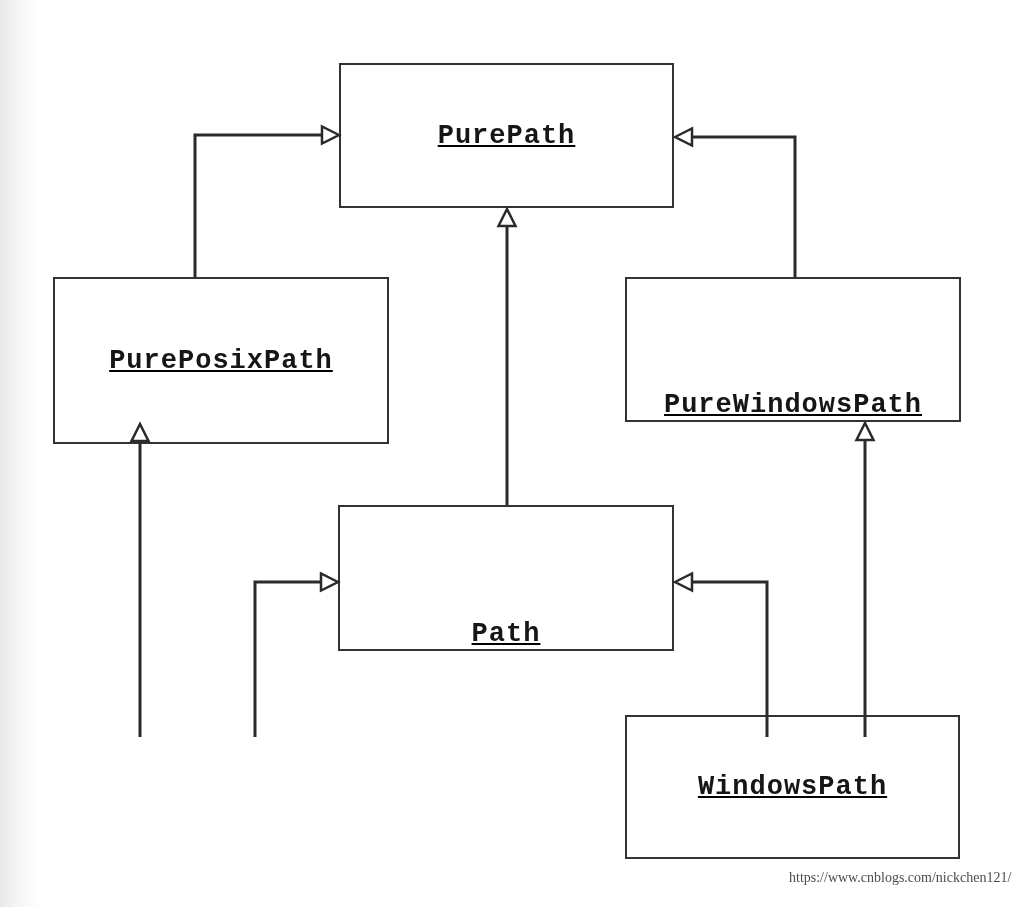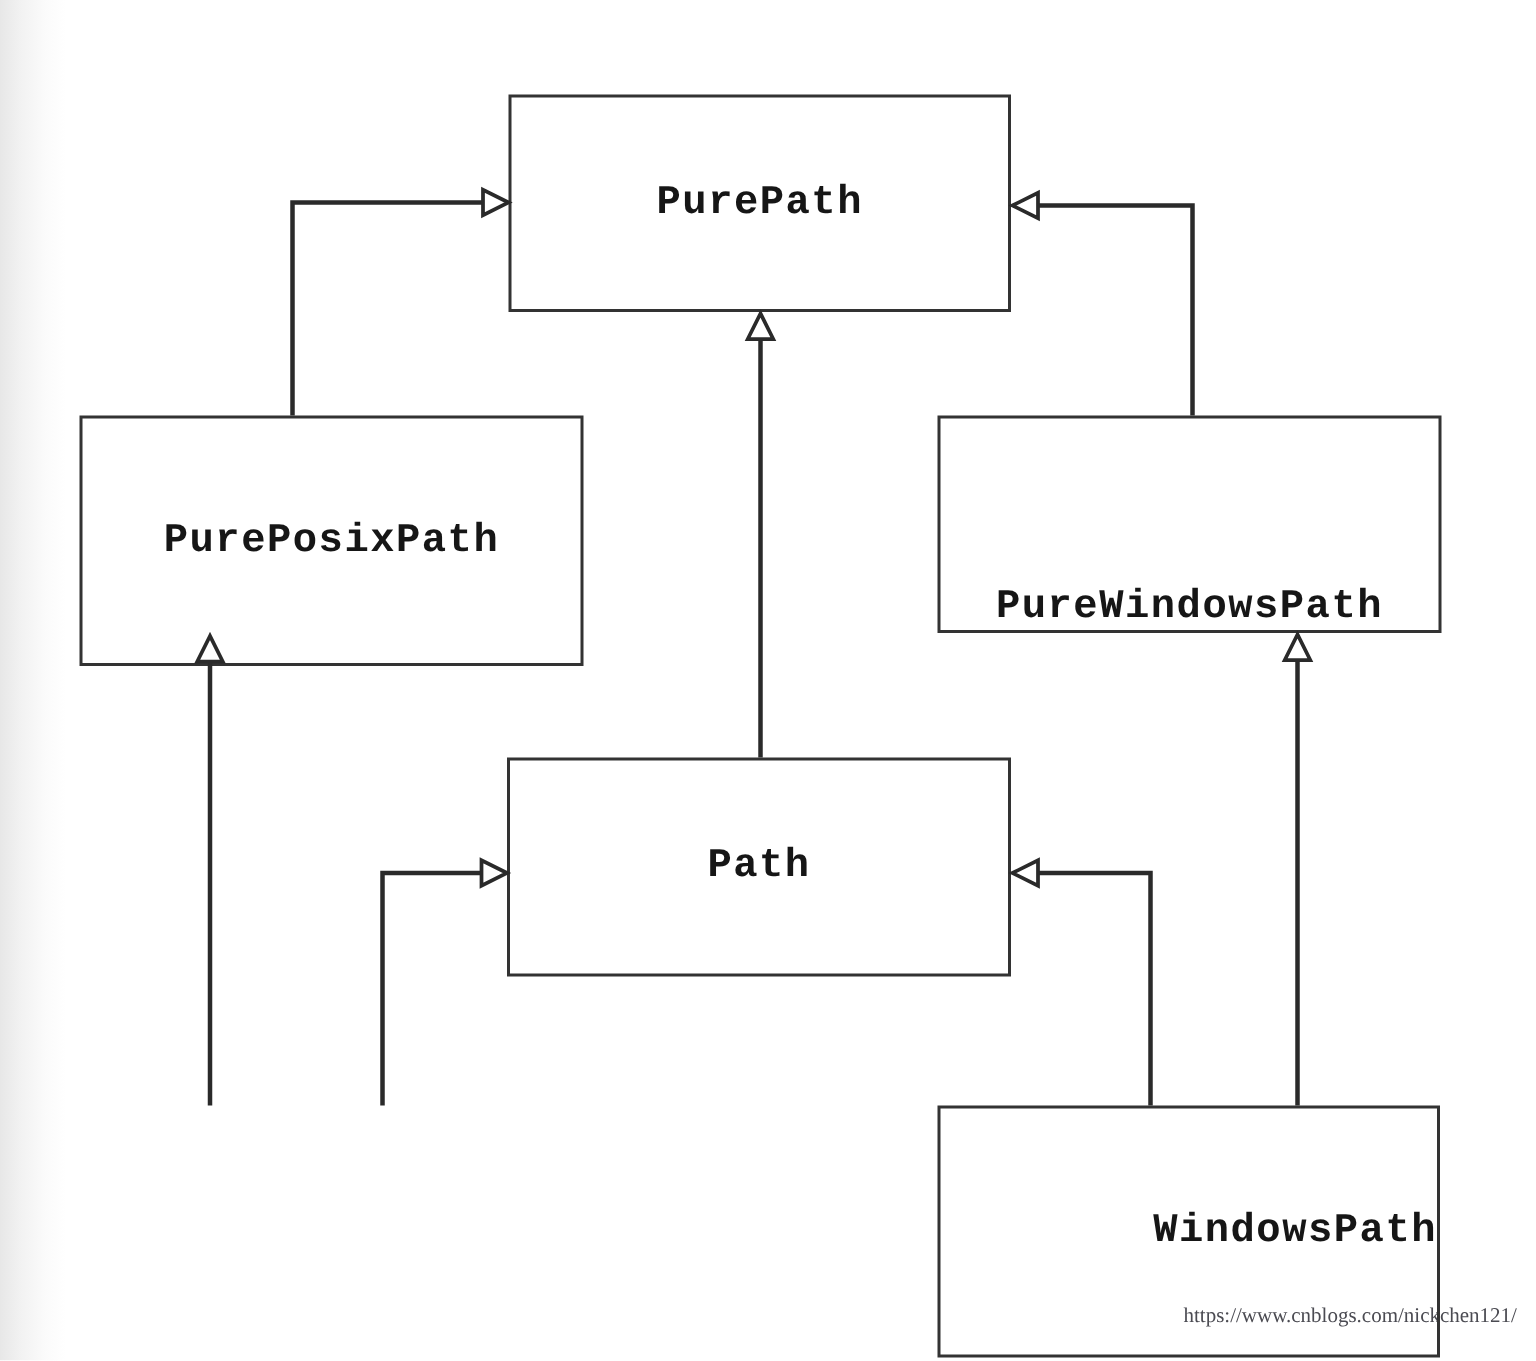--- a/index.html
+++ b/index.html
@@ -18,35 +18,36 @@
   }
   .class-box {
     position: absolute;
     border: 2px solid #333333;
     background: transparent;
     display: flex;
     align-items: center;
     justify-content: center;
     box-sizing: border-box;
     z-index: 2;
+    text-decoration: underline;
   }
   .class-label {
     font-family: "Liberation Mono", "DejaVu Sans Mono", monospace;
     font-weight: bold;
     font-size: 27px;
     letter-spacing: 1px;
     color: #161616;
     white-space: nowrap;
   }
   #box-purepath        { left: 339px; top:  63px; width: 335px; height: 145px; }
   #box-pureposixpath   { left:  53px; top: 277px; width: 336px; height: 167px; }
   #box-purewindowspath { left: 625px; top: 277px; width: 336px; height: 145px; align-items: flex-end; }
-  #box-path            { left: 338px; top: 505px; width: 336px; height: 146px; }
+  #box-path            { left: 338px; top: 505px; width: 336px; height: 146px; align-items: flex-end; }
   #box-posixpath       { left:  52px; top: 737px; width: 336px; height: 143px; }
-  #box-windowspath     { left: 625px; top: 737px; width: 335px; height: 168px; justify-content: flex-end; }
+  #box-windowspath     { left: 625px; top: 715px; width: 335px; height: 144px; }
 
   .edges-overlay {
     position: absolute;
     left: 0; top: 0;
     width: 1024px;
     height: 907px;
     z-index: 3;
     pointer-events: none;
   }
   .edge-line {

